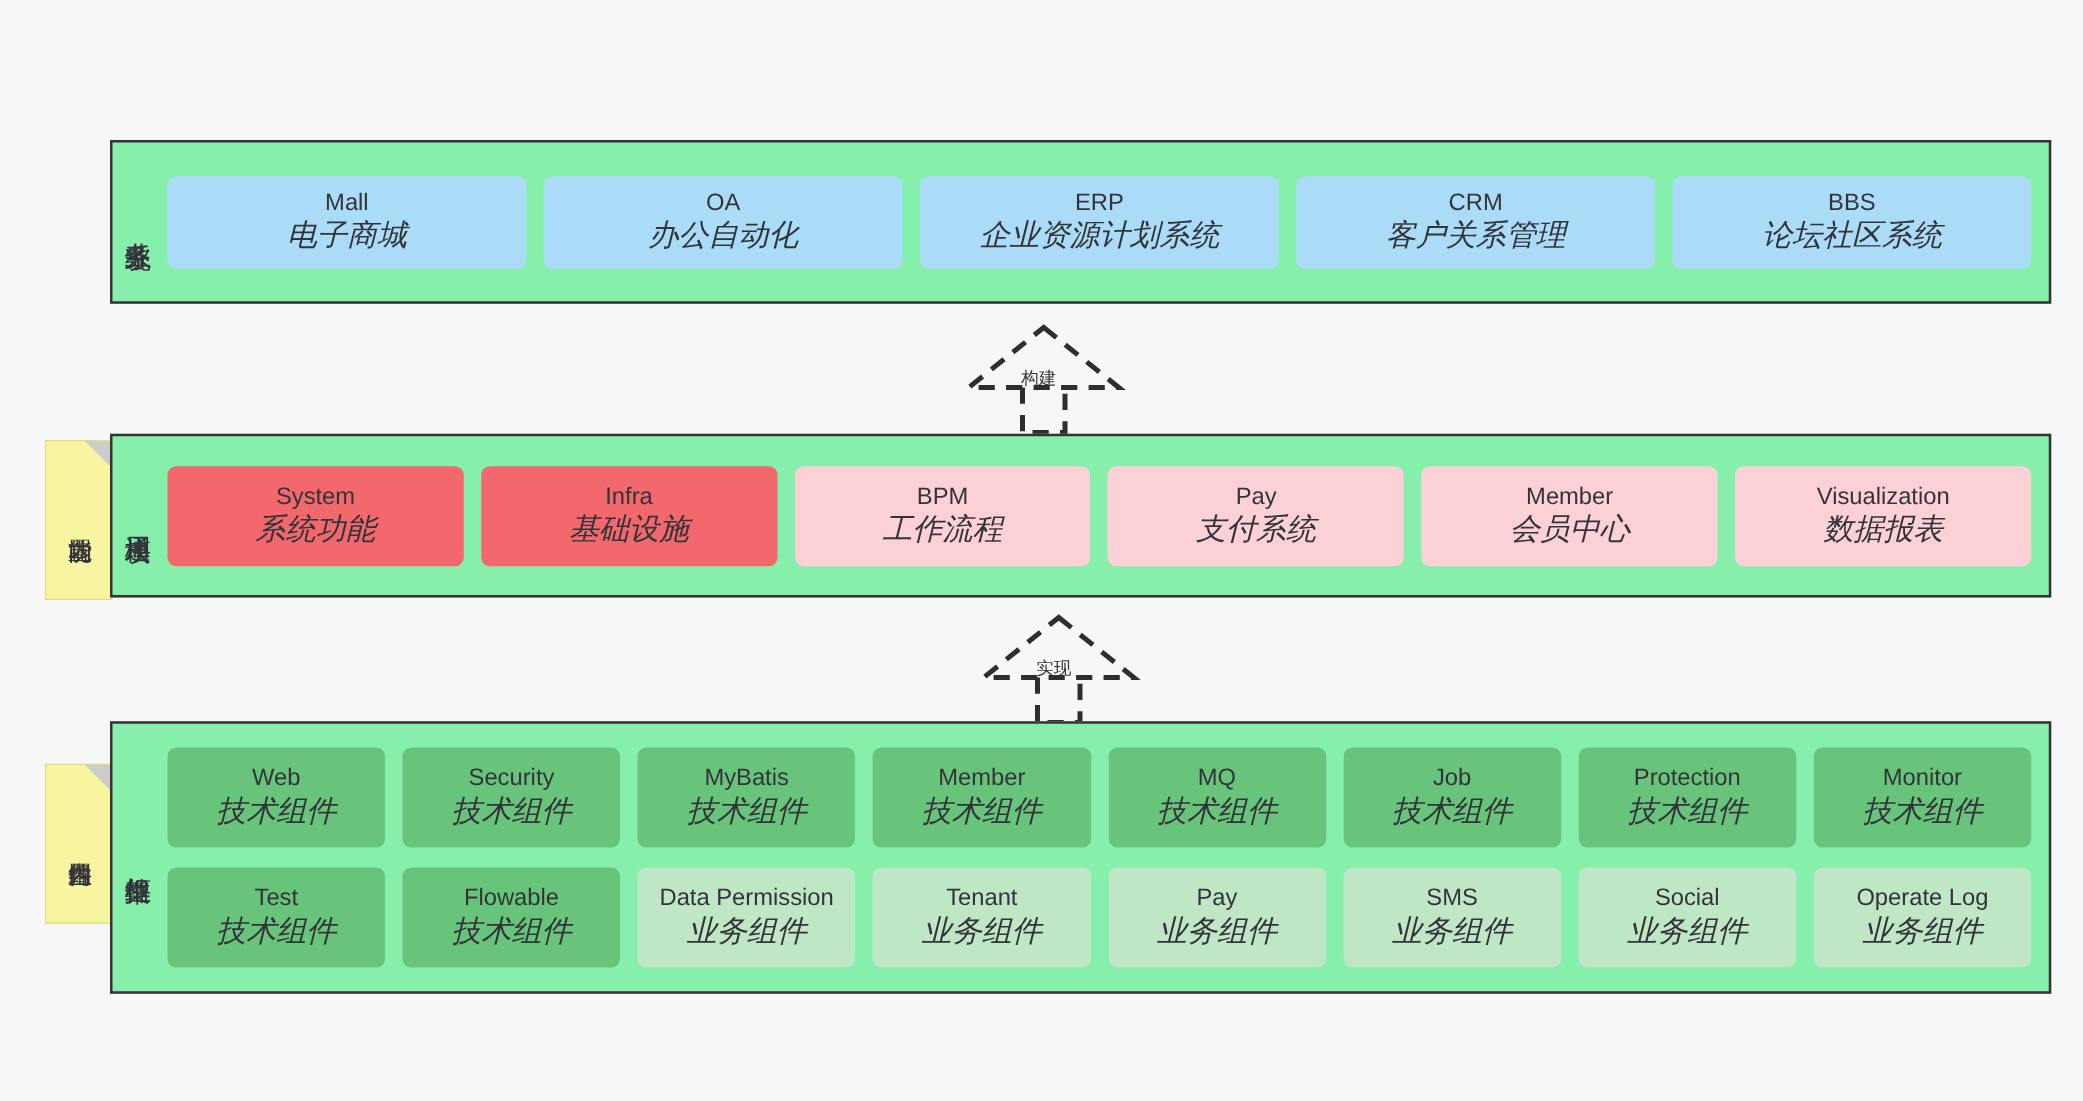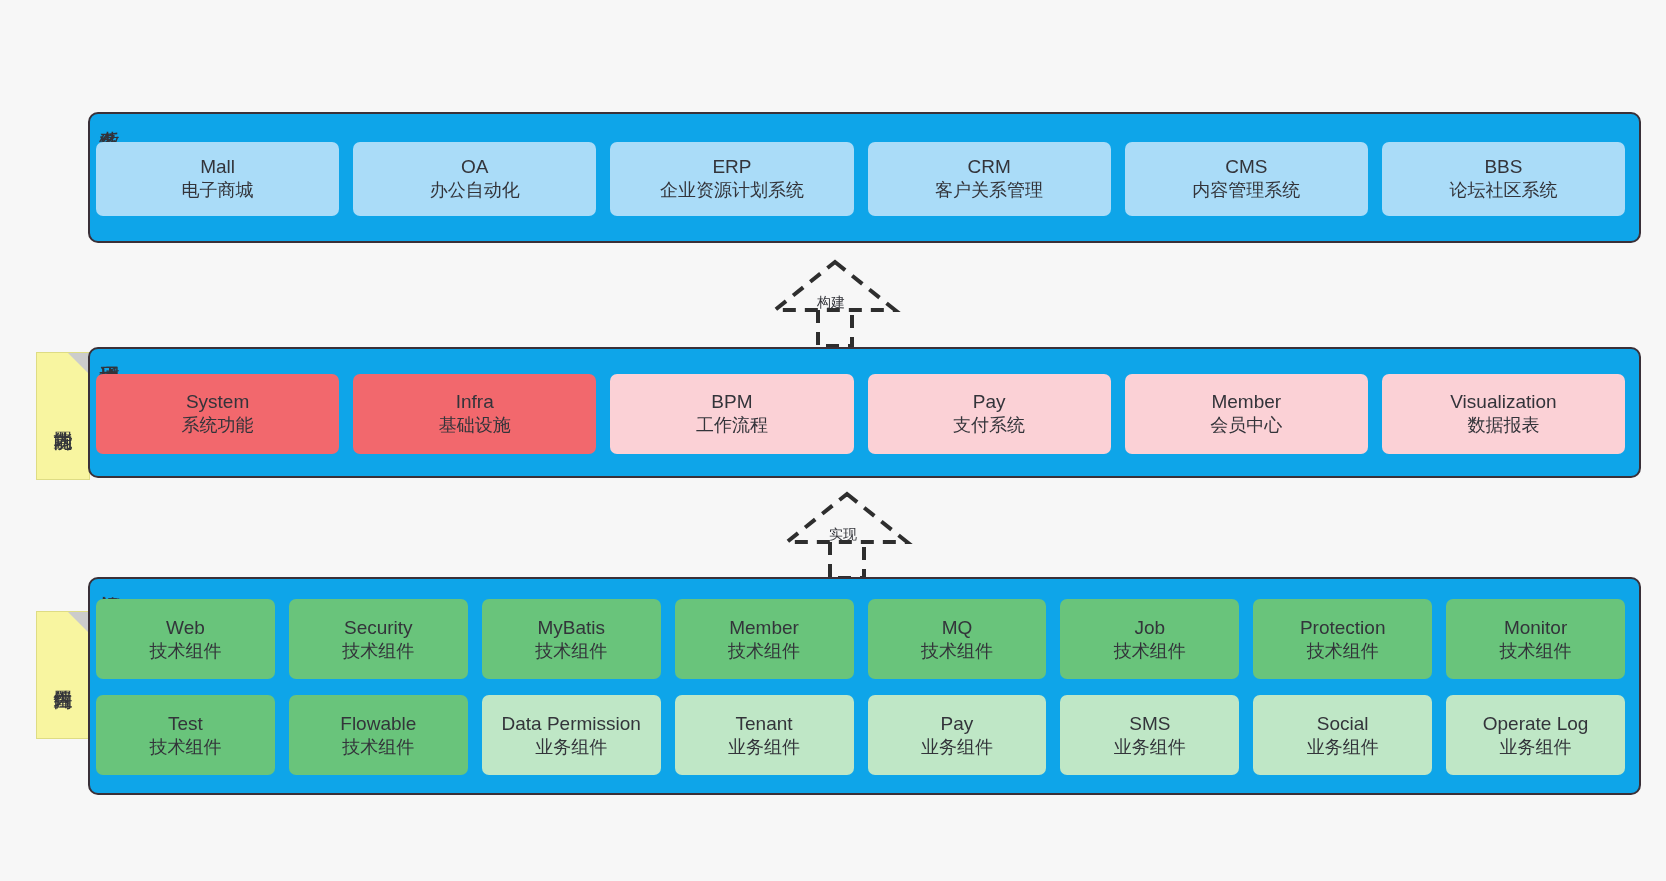--- a/index.html
+++ b/index.html
@@ -20,25 +20,25 @@
   #canvas {
     position: relative;
     width: 1666px;
     height: 881px;
   }
 
   
   .layer {
     position: absolute;
     box-sizing: border-box;
-    background: #0ea5e9;
+    background: #86efac;
     border: 2.2px solid #3a3038;
-    border-radius: 10px;
-    display: flex;
-    flex-direction: column;
+    border-radius: 0;
+    display: flex;
+    flex-direction: row;
     align-items: stretch;
   }
 
   
   .layer-title {
     flex: 0 0 auto;
     width: 38px;
     display: flex;
     align-items: center;
     justify-content: center;
@@ -77,21 +77,21 @@
     align-items: center;
     justify-content: center;
     text-align: center;
     font-size: 19px;
     line-height: 1.25;
     padding: 6px 4px;
     color: #33343a;
     user-select: none;
   }
   .card .l1 { display: block; }
-  .card .l2 { display: block; font-size: 18px; }
+  .card .l2 { display: block; font-size: 24px; font-style: italic; }
 
   .card.blue        { background: #aadcf8; }
   .card.red         { background: #f2686d; }
   .card.pink        { background: #fbd1d6; }
   .card.green       { background: #69c47b; }
   .card.lightgreen  { background: #bfe7c6; }
 
   
   .note {
     position: absolute;
@@ -168,24 +168,20 @@
         </div>
         <div class="card blue">
           <span class="l1">ERP</span>
           <span class="l2">企业资源计划系统</span>
         </div>
         <div class="card blue">
           <span class="l1">CRM</span>
           <span class="l2">客户关系管理</span>
         </div>
         <div class="card blue">
-          <span class="l1">CMS</span>
-          <span class="l2">内容管理系统</span>
-        </div>
-        <div class="card blue">
           <span class="l1">BBS</span>
           <span class="l2">论坛社区系统</span>
         </div>
       </div>
     </div>
   </div>
 
   <div class="arrow-wrap" id="arrow-build">
     <svg width="180" height="90" viewBox="0 0 180 90" xmlns="http://www.w3.org/2000/svg">
 

